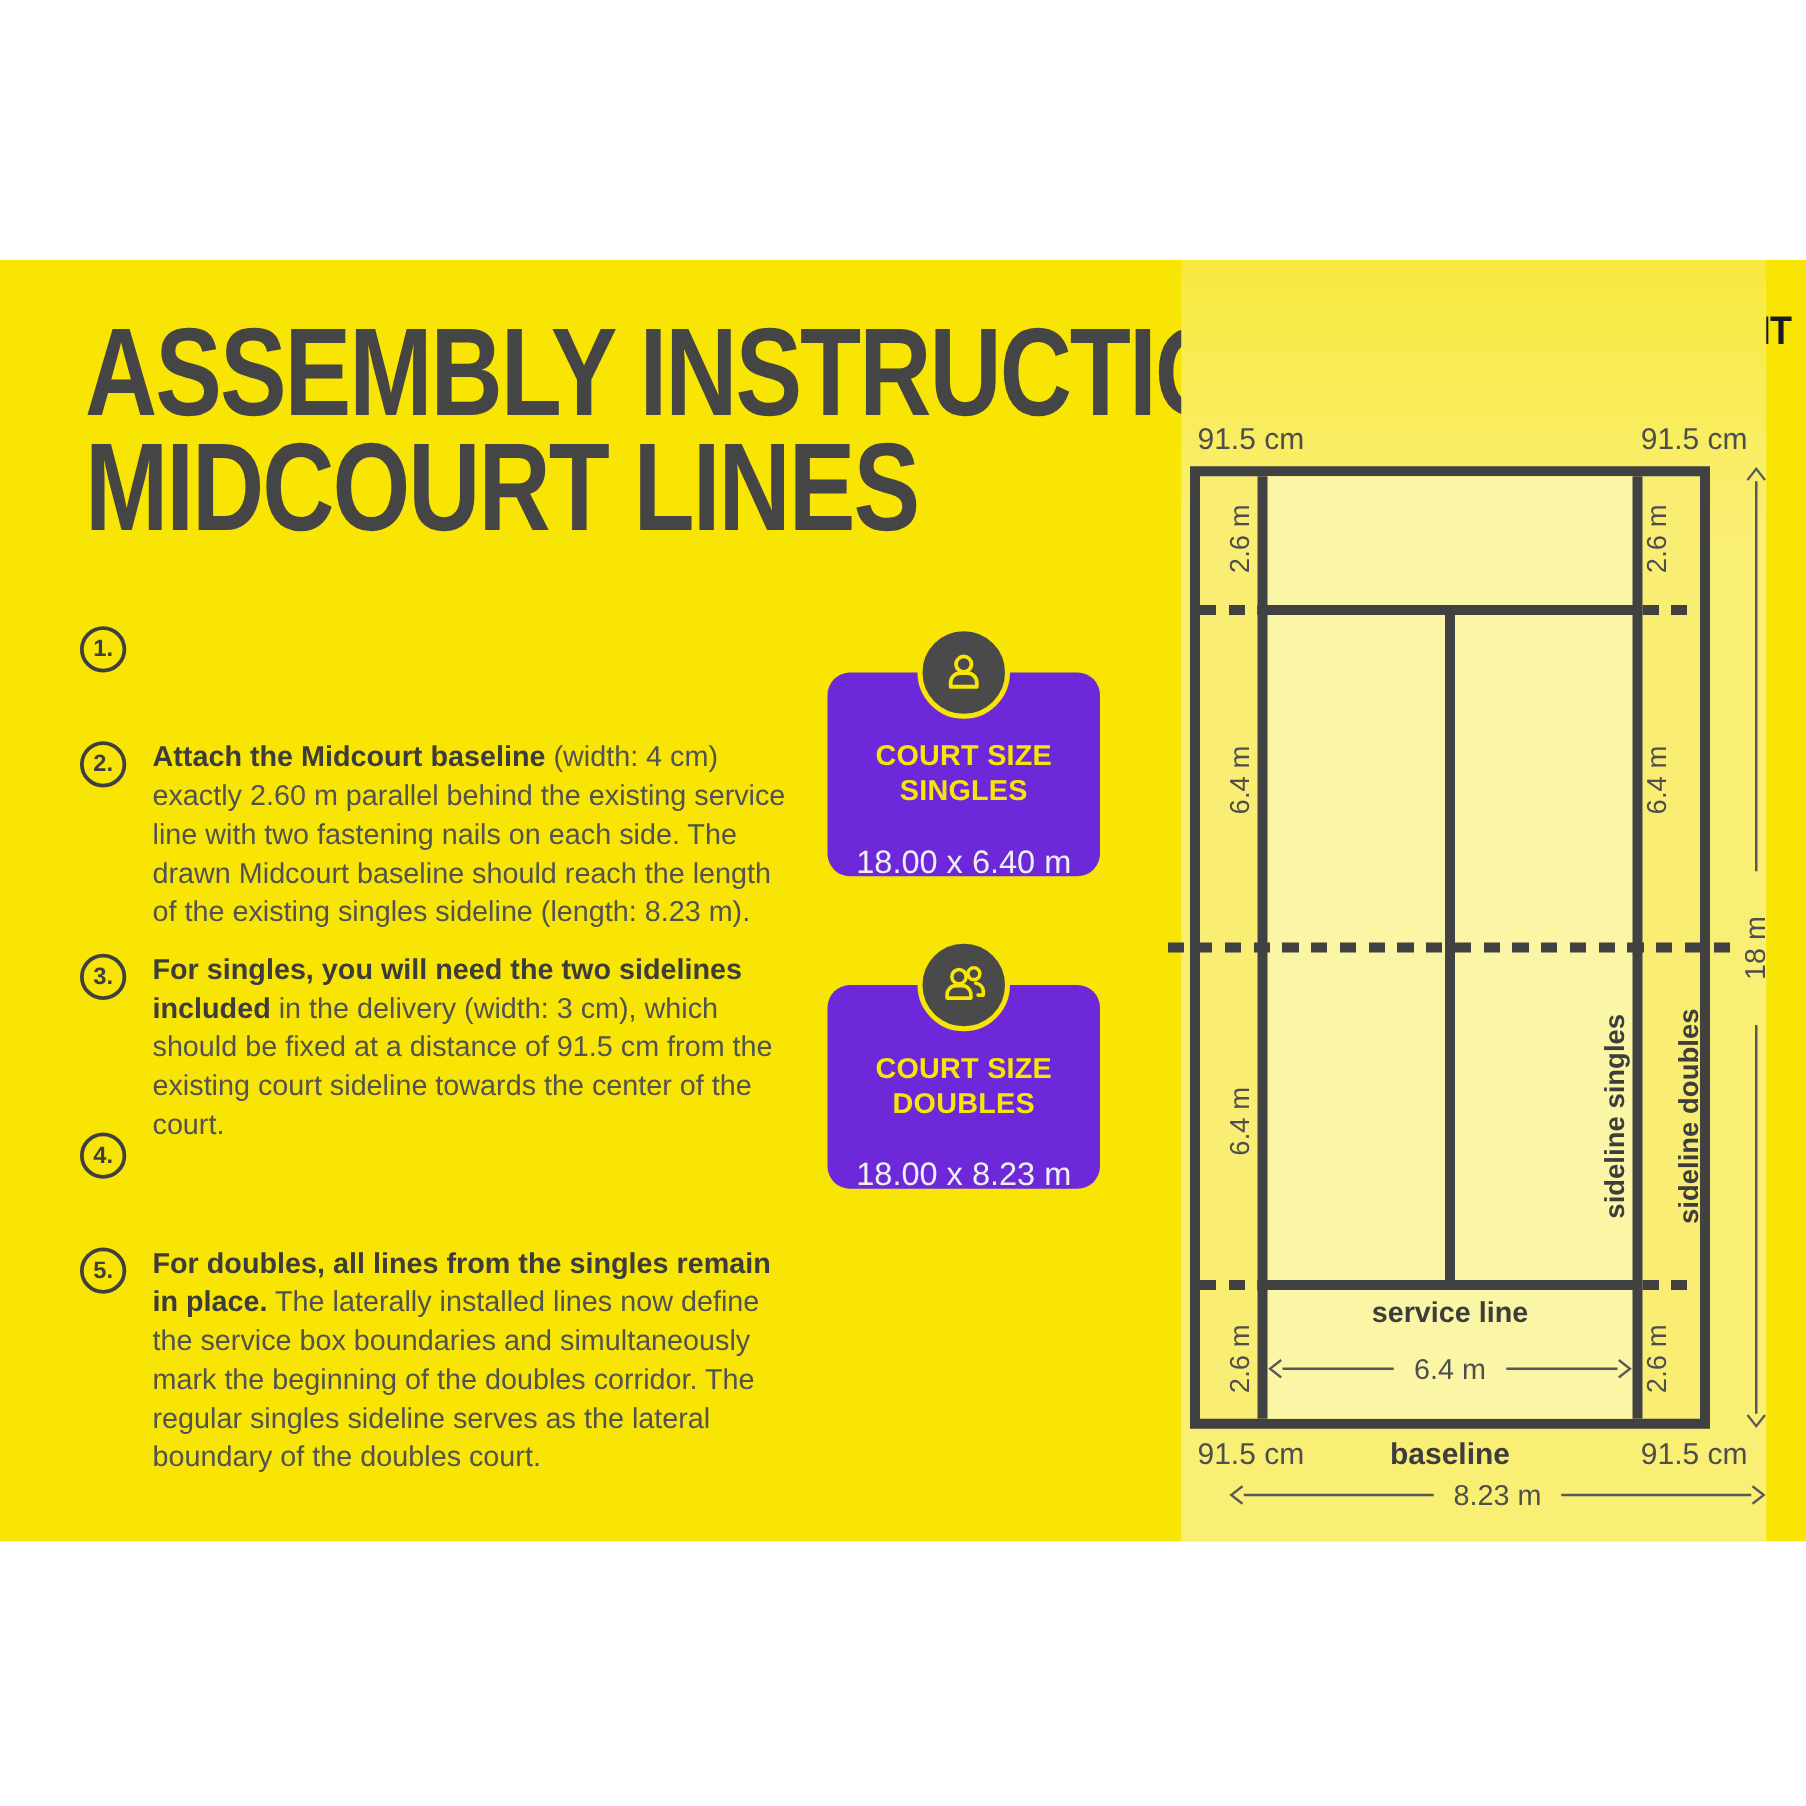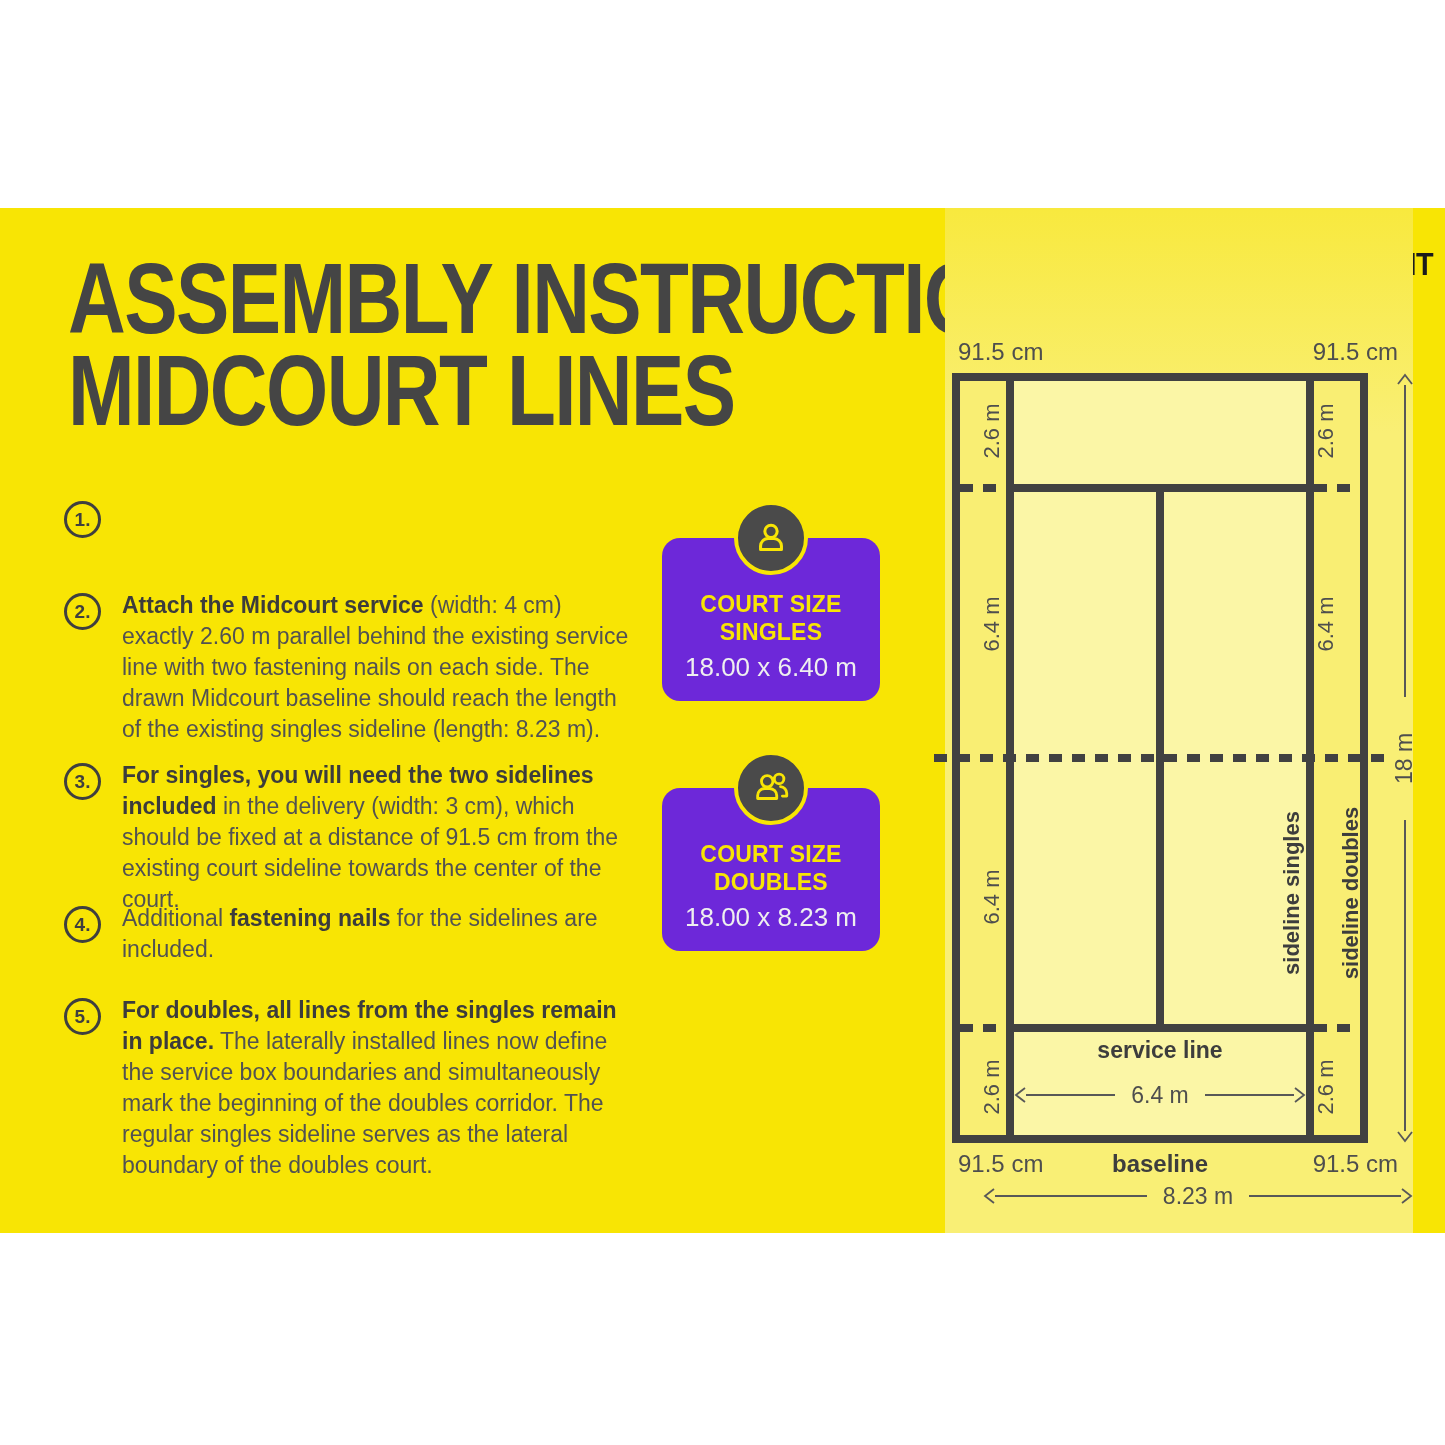--- a/index.html
+++ b/index.html
@@ -22,21 +22,21 @@
   .inst .num{flex:0 0 auto;width:31px;height:31px;border:3px solid #3f3f3f;border-radius:50%;
     display:flex;align-items:center;justify-content:center;font-weight:bold;font-size:19px;color:#3f3f3f;margin-top:3px;background:transparent;}
   .inst .txt{font-size:23px;line-height:31px;color:#525252;}
   .inst .txt b{color:#3c3c3c;}
 
   
   .badge{position:absolute;left:662px;width:218px;height:163px;background:#6d28d9;border-radius:18px;text-align:center;}
   .bubble{position:absolute;top:-37px;left:50%;transform:translateX(-50%);width:66px;height:66px;background:#4a4a4a;
     border:4px solid #f8e504;border-radius:50%;display:flex;align-items:center;justify-content:center;}
   .btitle{margin-top:52px;font-weight:bold;font-size:23px;line-height:28px;color:#f8e504;letter-spacing:.2px;}
-  .bsize{margin-top:6px;font-size:26px;color:#efefef;}
+  .bsize{margin-top:28px;font-size:26px;color:#efefef;}
 
   
   .diagram{position:absolute;left:945px;top:208px;width:468px;height:1025px;
     background:linear-gradient(180deg,#f8e93e 0%,#f9ef75 22%,#f9ef75 100%);}
   .court{position:absolute;left:7px;top:165px;width:400px;height:754px;border:8px solid #414141;background:#f9ee73;}
   .zone{position:absolute;left:46px;top:0;width:308px;height:754px;background:#fbf6a6;}
   .vline{position:absolute;top:0;width:8px;height:754px;background:#414141;}
   .hsolid{position:absolute;height:8px;background:#414141;}
   .hdash{position:absolute;height:8px;background:repeating-linear-gradient(90deg,#414141 0 13px,transparent 13px 23px);}
   .rot{position:absolute;transform:translate(-50%,-50%) rotate(-90deg);font-size:22px;color:#4e4e4e;white-space:nowrap;}
@@ -82,29 +82,28 @@
       </span>
       <span class="w">NT</span>
     </span>
   </div>
 
   <div class="inst" style="top:498px;">
     <div class="num">1.</div>
   </div>
   <div class="inst" style="top:590px;">
     <div class="num">2.</div>
-    <div class="txt"><span></span><b>Attach the Midcourt service</b><span> (width: 4 cm) exactly 2.60 m parallel behind the existing service line with two fastening nails on each side. The drawn Midcourt baseline should reach the length of the existing singles sideline (length: 8.23 m).</span></div>
+    <div class="txt"><span></span><b>Attach the Midcourt baseline</b><span> (width: 4 cm) exactly 2.60 m parallel behind the existing service line with two fastening nails on each side. The drawn Midcourt baseline should reach the length of the existing singles sideline (length: 8.23 m).</span></div>
   </div>
   <div class="inst" style="top:760px;">
     <div class="num">3.</div>
     <div class="txt"><span></span><b>For singles, you will need the two sidelines included</b><span> in the delivery (width: 3 cm), which should be fixed at a distance of 91.5 cm from the existing court sideline towards the center of the court.</span></div>
   </div>
   <div class="inst" style="top:903px;">
     <div class="num">4.</div>
-    <div class="txt"><span>Additional </span><b>fastening nails</b><span> for the sidelines are included.</span></div>
   </div>
   <div class="inst" style="top:995px;">
     <div class="num">5.</div>
     <div class="txt"><span></span><b>For doubles, all lines from the singles remain in place.</b><span> The laterally installed lines now define the service box boundaries and simultaneously mark the beginning of the doubles corridor. The regular singles sideline serves as the lateral boundary of the doubles court.</span></div>
   </div>
 
   <div class="badge" style="top:538px;">
     <div class="bubble">
       <svg width="38" height="38" viewBox="0 0 40 40" fill="none" stroke="#f8e504" stroke-width="3.2" stroke-linecap="round" stroke-linejoin="round">
         <circle cx="20" cy="13" r="6.5"></circle>

